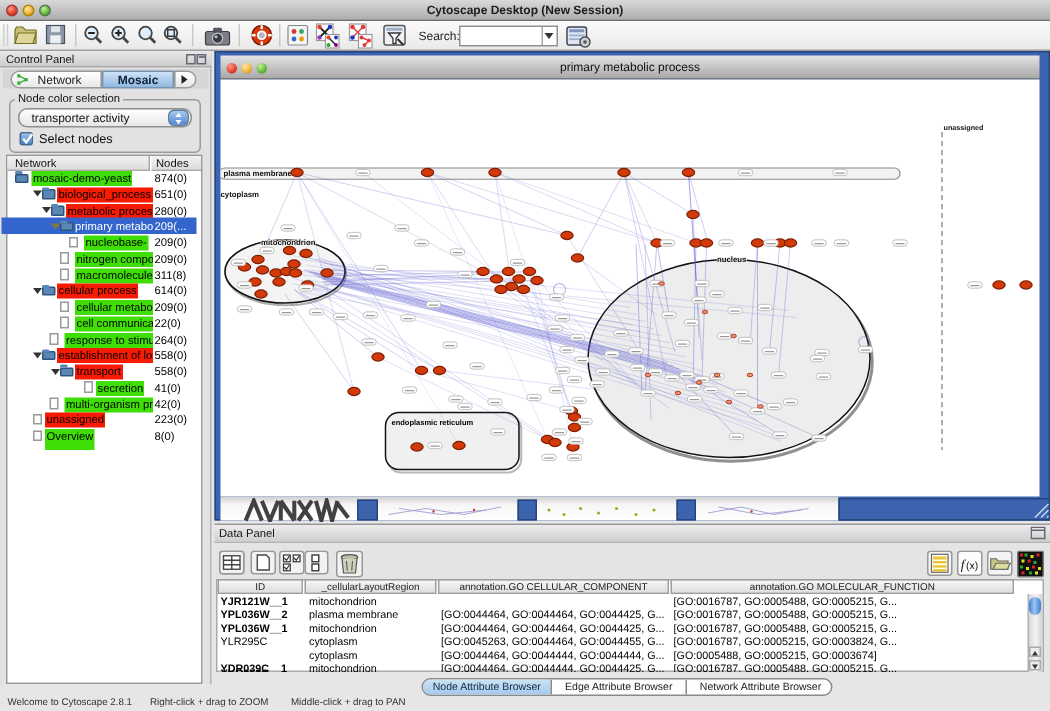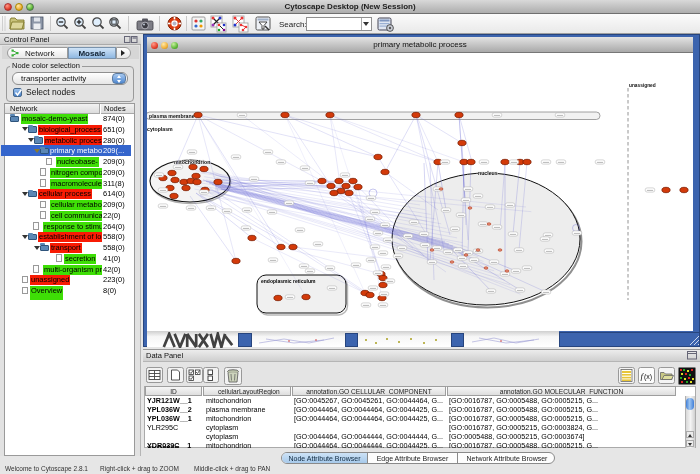--- a/index.html
+++ b/index.html
@@ -736,32 +736,32 @@
 </svg>
 
 <div class="abs" style="left:144px;top:386px;width:552px;height:62px;background:#fff;border:1px solid #aaa"></div>
 <div style="position:absolute;left:144px;top:386px;width:552px;height:62px;overflow:hidden">
 <div style="position:absolute;left:1px;top:0px;width:57px;height:10px;background:linear-gradient(#f6f6f6,#dedede);border:0.5px solid #9e9e9e;font-size:6.6px;line-height:10px;text-align:center;color:#222;overflow:hidden">ID</div>
 <div style="position:absolute;left:59px;top:0px;width:88px;height:10px;background:linear-gradient(#f6f6f6,#dedede);border:0.5px solid #9e9e9e;font-size:6.6px;line-height:10px;text-align:center;color:#222;overflow:hidden">_cellularLayoutRegion</div>
 <div style="position:absolute;left:148px;top:0px;width:154px;height:10px;background:linear-gradient(#f6f6f6,#dedede);border:0.5px solid #9e9e9e;font-size:6.6px;line-height:10px;text-align:center;color:#222;overflow:hidden">annotation.GO CELLULAR_COMPONENT</div>
 <div style="position:absolute;left:303px;top:0px;width:229px;height:10px;background:linear-gradient(#f6f6f6,#dedede);border:0.5px solid #9e9e9e;font-size:6.6px;line-height:10px;text-align:center;color:#222;overflow:hidden">annotation.GO MOLECULAR_FUNCTION</div>
 <div style="position:absolute;left:3px;top:10.0px;font-size:7.2px;font-weight:bold;color:#000;white-space:nowrap">YJR121W__1</div>
 <div style="position:absolute;left:62px;top:10.0px;font-size:7.2px;color:#000;white-space:nowrap">mitochondrion</div>
-<div style="position:absolute;left:150px;top:10.0px;width:152px;font-size:7.2px;color:#000;white-space:nowrap;overflow:hidden">[GO:0045267, GO:0045261, GO:0044464, G...</div>
 <div style="position:absolute;left:305px;top:10.0px;width:228px;font-size:7.2px;color:#000;white-space:nowrap;overflow:hidden">[GO:0016787, GO:0005488, GO:0005215, G...</div>
 <div style="position:absolute;left:3px;top:19.0px;font-size:7.2px;font-weight:bold;color:#000;white-space:nowrap">YPL036W__2</div>
 <div style="position:absolute;left:62px;top:19.0px;font-size:7.2px;color:#000;white-space:nowrap">plasma membrane</div>
 <div style="position:absolute;left:150px;top:19.0px;width:152px;font-size:7.2px;color:#000;white-space:nowrap;overflow:hidden">[GO:0044464, GO:0044464, GO:0044425, G...</div>
 <div style="position:absolute;left:305px;top:19.0px;width:228px;font-size:7.2px;color:#000;white-space:nowrap;overflow:hidden">[GO:0016787, GO:0005488, GO:0005215, G...</div>
 <div style="position:absolute;left:3px;top:28.0px;font-size:7.2px;font-weight:bold;color:#000;white-space:nowrap">YPL036W__1</div>
 <div style="position:absolute;left:62px;top:28.0px;font-size:7.2px;color:#000;white-space:nowrap">mitochondrion</div>
 <div style="position:absolute;left:150px;top:28.0px;width:152px;font-size:7.2px;color:#000;white-space:nowrap;overflow:hidden">[GO:0044464, GO:0044464, GO:0044425, G...</div>
 <div style="position:absolute;left:305px;top:28.0px;width:228px;font-size:7.2px;color:#000;white-space:nowrap;overflow:hidden">[GO:0016787, GO:0005488, GO:0005215, G...</div>
 <div style="position:absolute;left:3px;top:37.0px;font-size:7.2px;font-weight:normal;color:#000;white-space:nowrap">YLR295C</div>
 <div style="position:absolute;left:62px;top:37.0px;font-size:7.2px;color:#000;white-space:nowrap">cytoplasm</div>
+<div style="position:absolute;left:150px;top:37.0px;width:152px;font-size:7.2px;color:#000;white-space:nowrap;overflow:hidden">[GO:0045263, GO:0044464, GO:0044455, G...</div>
 <div style="position:absolute;left:305px;top:37.0px;width:228px;font-size:7.2px;color:#000;white-space:nowrap;overflow:hidden">[GO:0016787, GO:0005215, GO:0003824, G...</div>
 <div style="position:absolute;left:3px;top:58px;font-size:7.2px;font-weight:bold;color:#000;white-space:nowrap">YKR052C</div>
 <div style="position:absolute;left:62px;top:46.0px;font-size:7.2px;color:#000;white-space:nowrap">cytoplasm</div>
 <div style="position:absolute;left:150px;top:46.0px;width:152px;font-size:7.2px;color:#000;white-space:nowrap;overflow:hidden">[GO:0044464, GO:0044444, GO:0044444, G...</div>
 <div style="position:absolute;left:305px;top:46.0px;width:228px;font-size:7.2px;color:#000;white-space:nowrap;overflow:hidden">[GO:0005488, GO:0005215, GO:0003674]</div>
 <div style="position:absolute;left:3px;top:55.0px;font-size:7.2px;font-weight:bold;color:#000;white-space:nowrap">YDR039C__1</div>
 <div style="position:absolute;left:62px;top:55.0px;font-size:7.2px;color:#000;white-space:nowrap">mitochondrion</div>
 <div style="position:absolute;left:150px;top:55.0px;width:152px;font-size:7.2px;color:#000;white-space:nowrap;overflow:hidden">[GO:0044464, GO:0044444, GO:0044425, G...</div>
 <div style="position:absolute;left:305px;top:55.0px;width:228px;font-size:7.2px;color:#000;white-space:nowrap;overflow:hidden">[GO:0016787, GO:0005488, GO:0005215, G...</div>
 </div>

